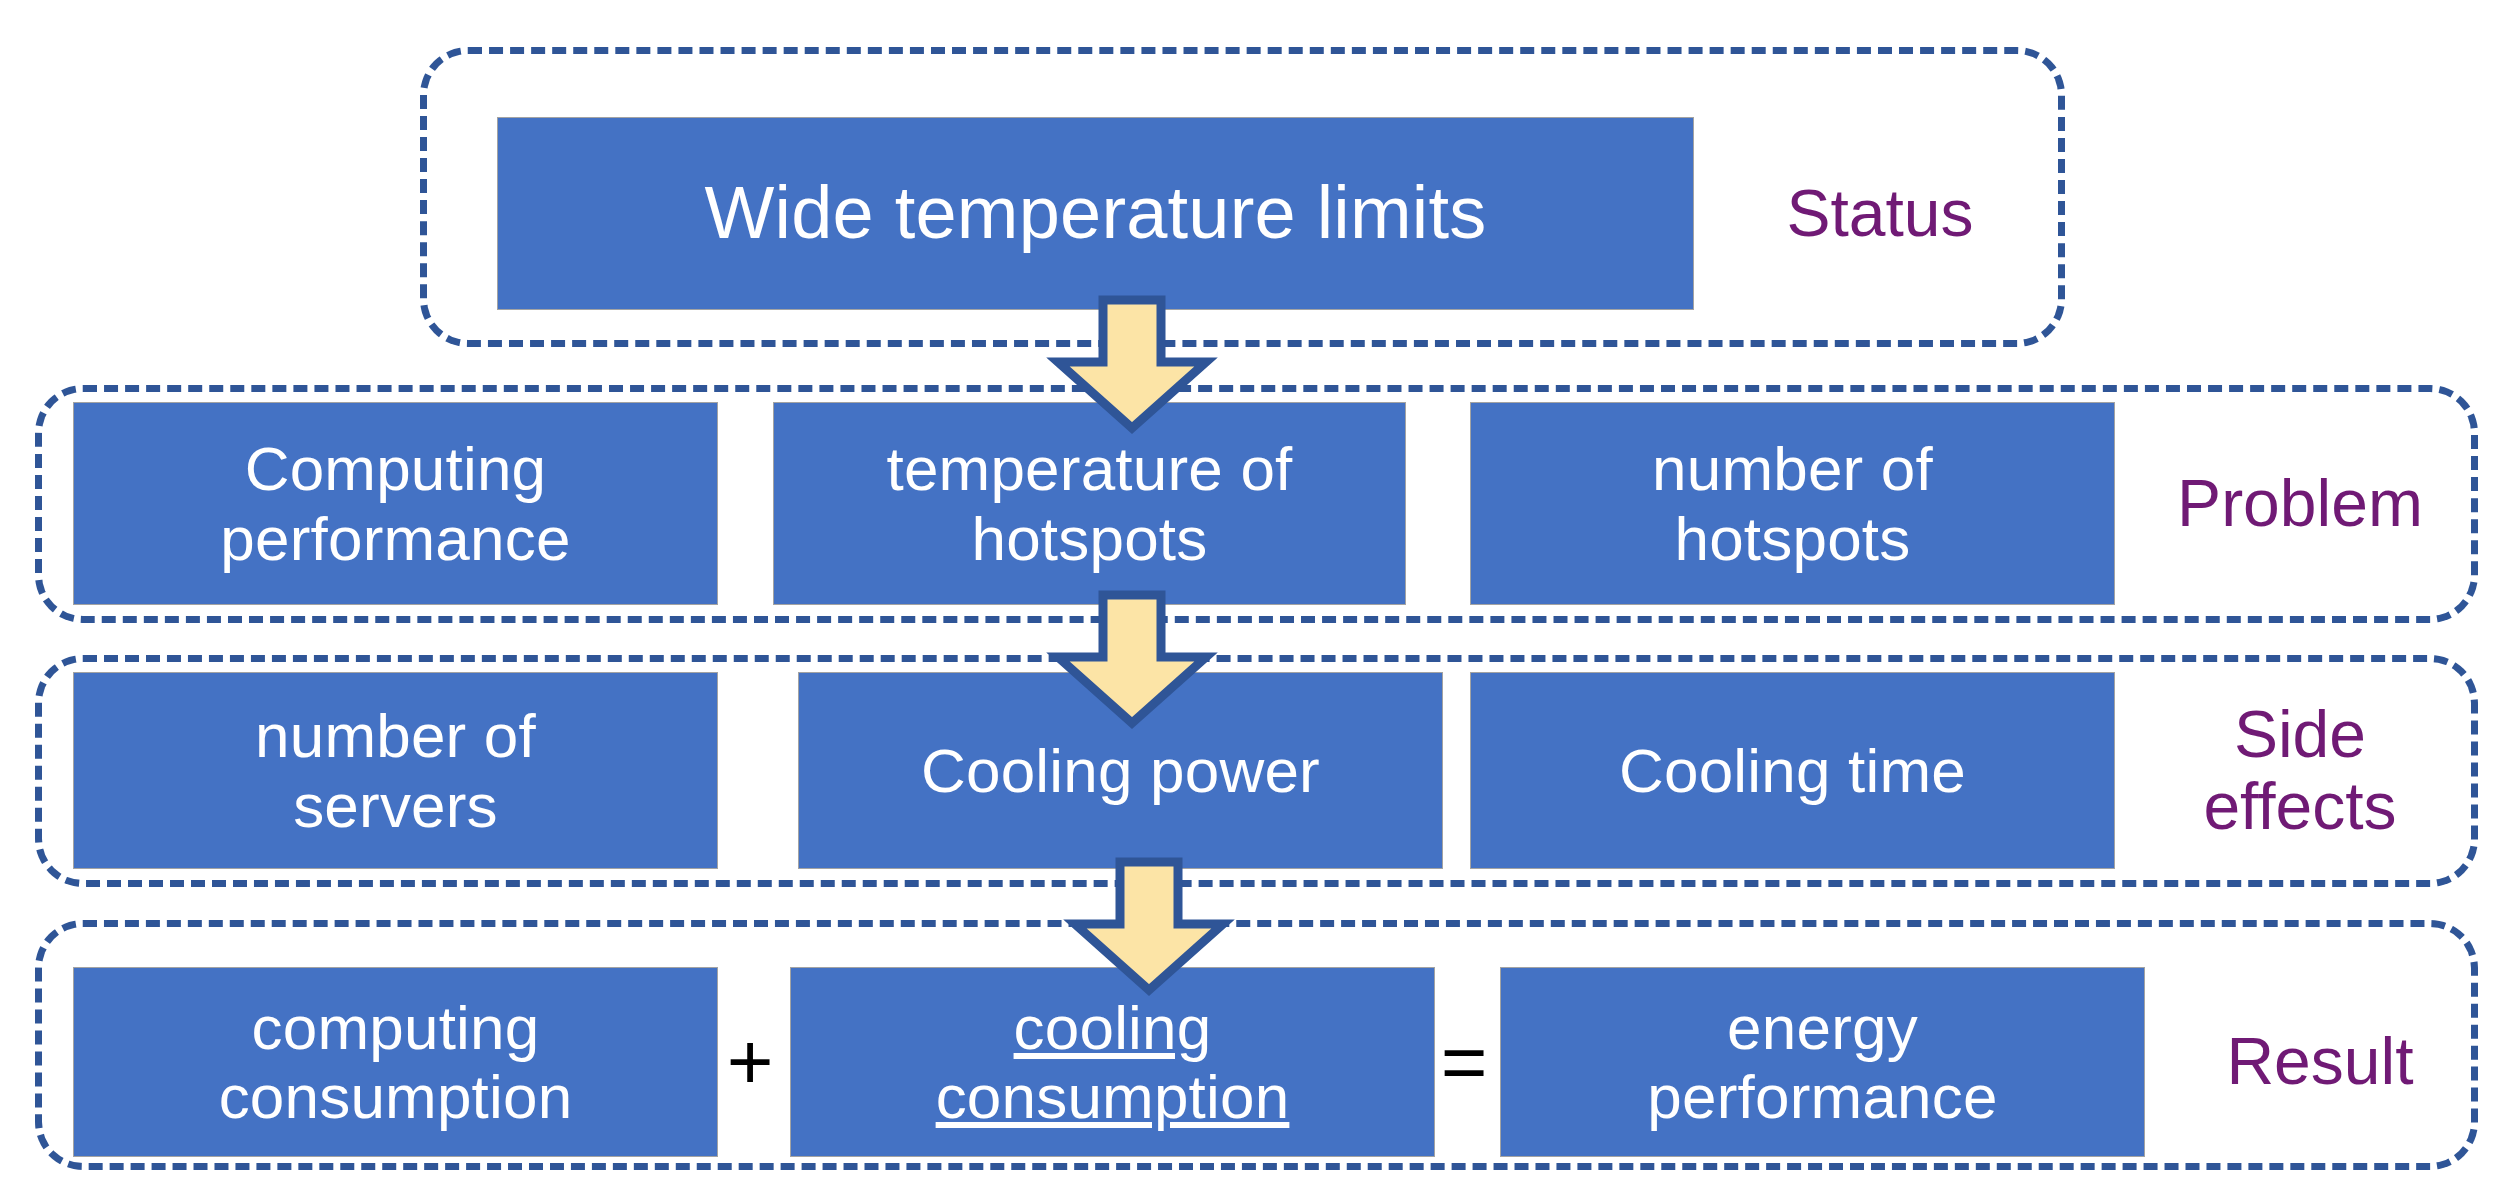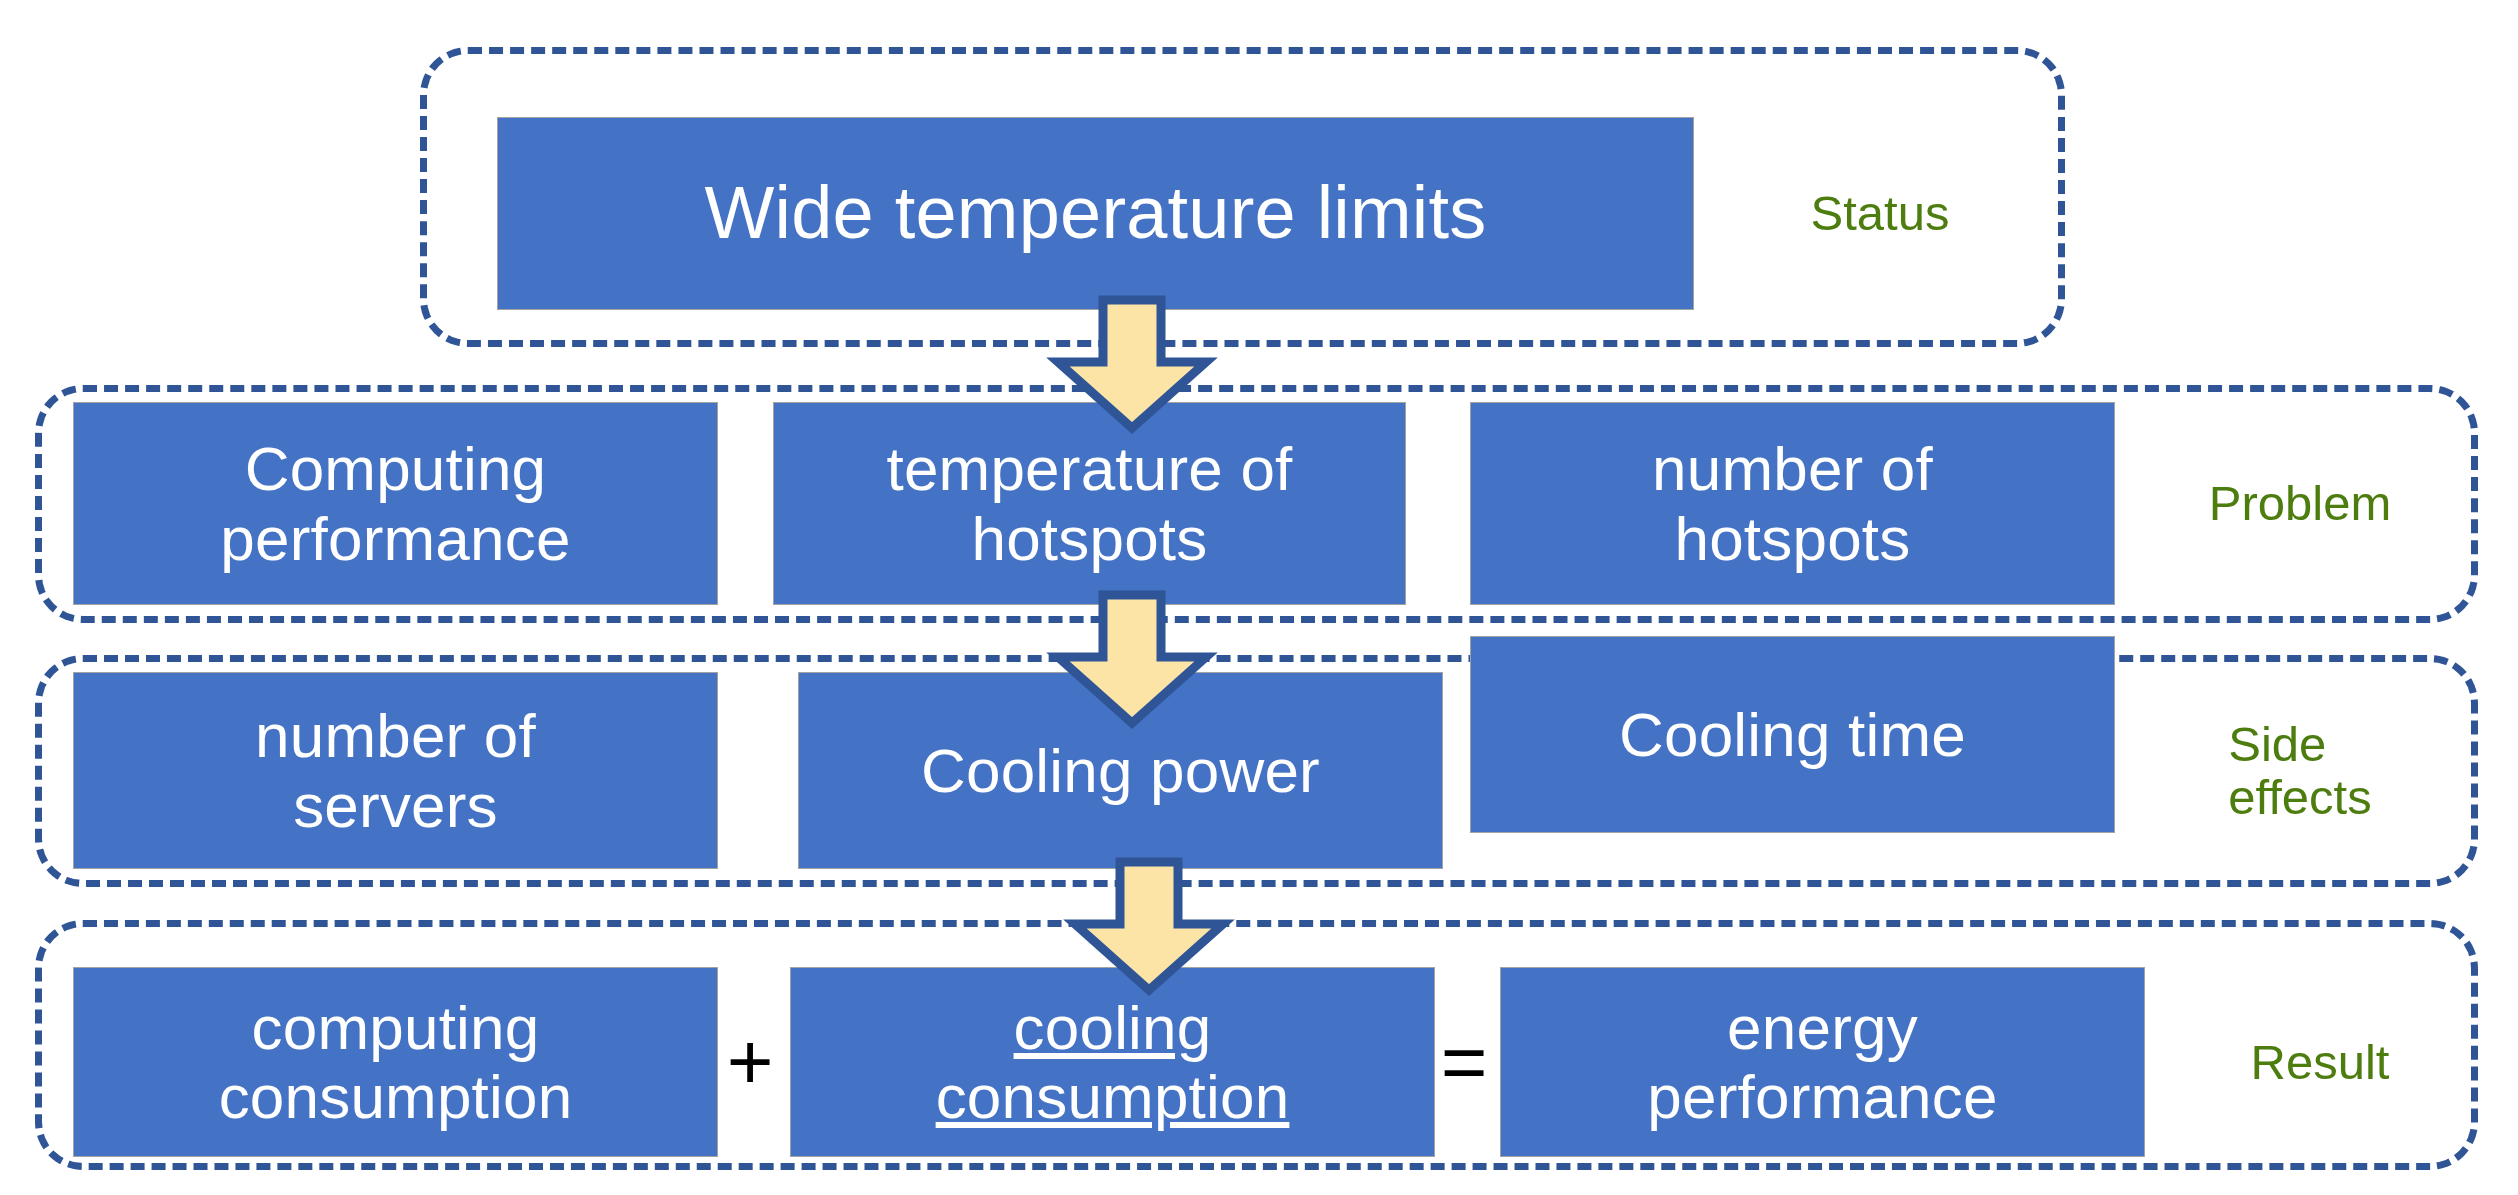--- a/index.html
+++ b/index.html
@@ -48,32 +48,32 @@
     font-weight: 400;
     letter-spacing: 0.2px;
     white-space: pre-line;
   }
   .box-status   { left: 497px;  top: 117px;  width: 1197px; height: 193px; font-size: 74px; }
   .box-r2-c1    { left: 73px;   top: 402px;  width: 645px;  height: 203px; font-size: 62px; }
   .box-r2-c2    { left: 773px;  top: 402px;  width: 633px;  height: 203px; font-size: 62px; }
   .box-r2-c3    { left: 1470px; top: 402px;  width: 645px;  height: 203px; font-size: 62px; }
   .box-r3-c1    { left: 73px;   top: 672px;  width: 645px;  height: 197px; font-size: 62px; }
   .box-r3-c2    { left: 798px;  top: 672px;  width: 645px;  height: 197px; font-size: 62px; }
-  .box-r3-c3    { left: 1470px; top: 636px;  width: 645px;  height: 197px; font-size: 62px; }
+  .box-r3-c3    { left: 1470px; top: 672px;  width: 645px;  height: 197px; font-size: 62px; }
   .box-r4-c1    { left: 73px;   top: 967px;  width: 645px;  height: 190px; font-size: 62px; }
   .box-r4-c2    { left: 790px;  top: 967px;  width: 645px;  height: 190px; font-size: 62px; text-decoration: underline; }
   .box-r4-c3    { left: 1500px; top: 967px;  width: 645px;  height: 190px; font-size: 62px; }
 
   
   .row-label {
     position: absolute;
-    color: #4d7c0f;
-    font-size: 49px;
+    color: #701a75;
+    font-size: 66px;
     line-height: 1.08;
-    text-align: left;
+    text-align: center;
     white-space: pre-line;
     display: flex;
     align-items: center;
     justify-content: center;
   }
   #label-status  { left: 1720px; top: 117px; width: 320px; height: 193px; }
   #label-problem { left: 2140px; top: 402px; width: 320px; height: 203px; }
   #label-side    { left: 2140px; top: 672px; width: 320px; height: 197px; }
   #label-result  { left: 2170px; top: 967px; width: 300px; height: 190px; }
 

